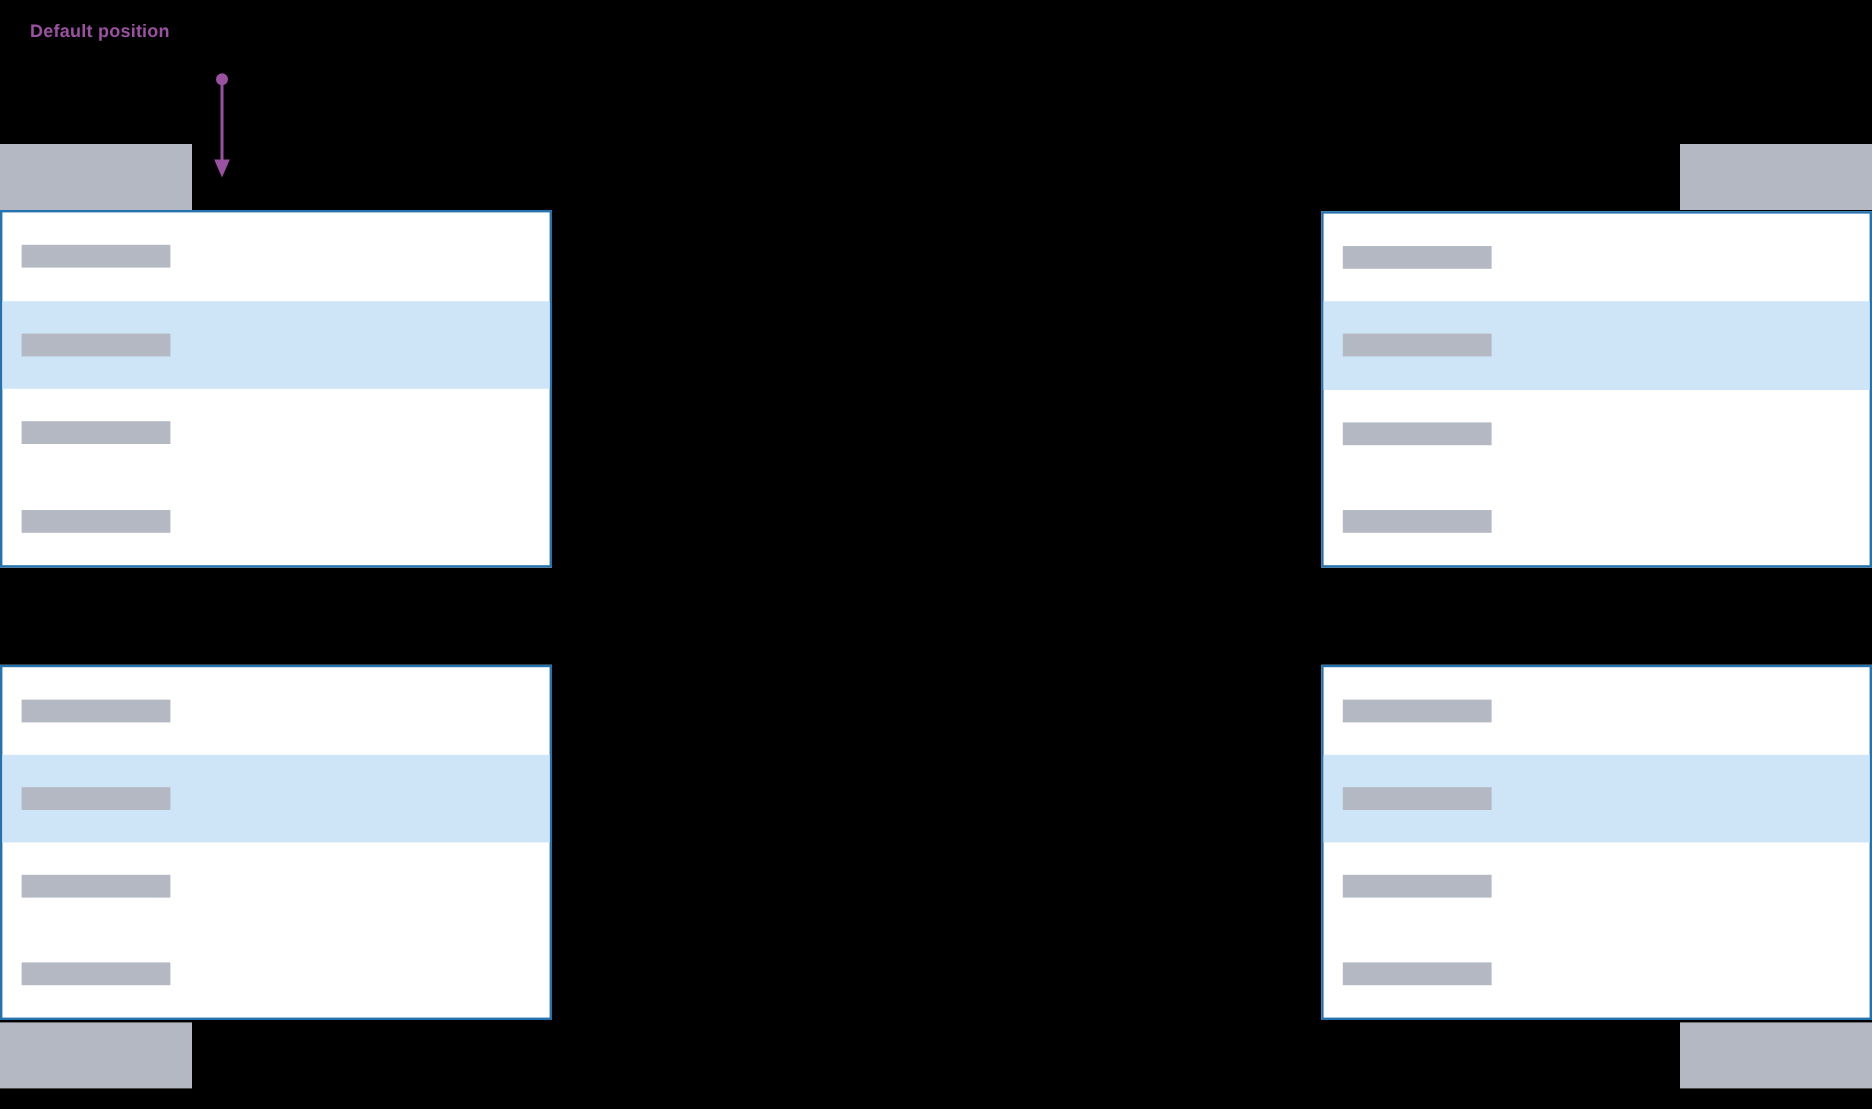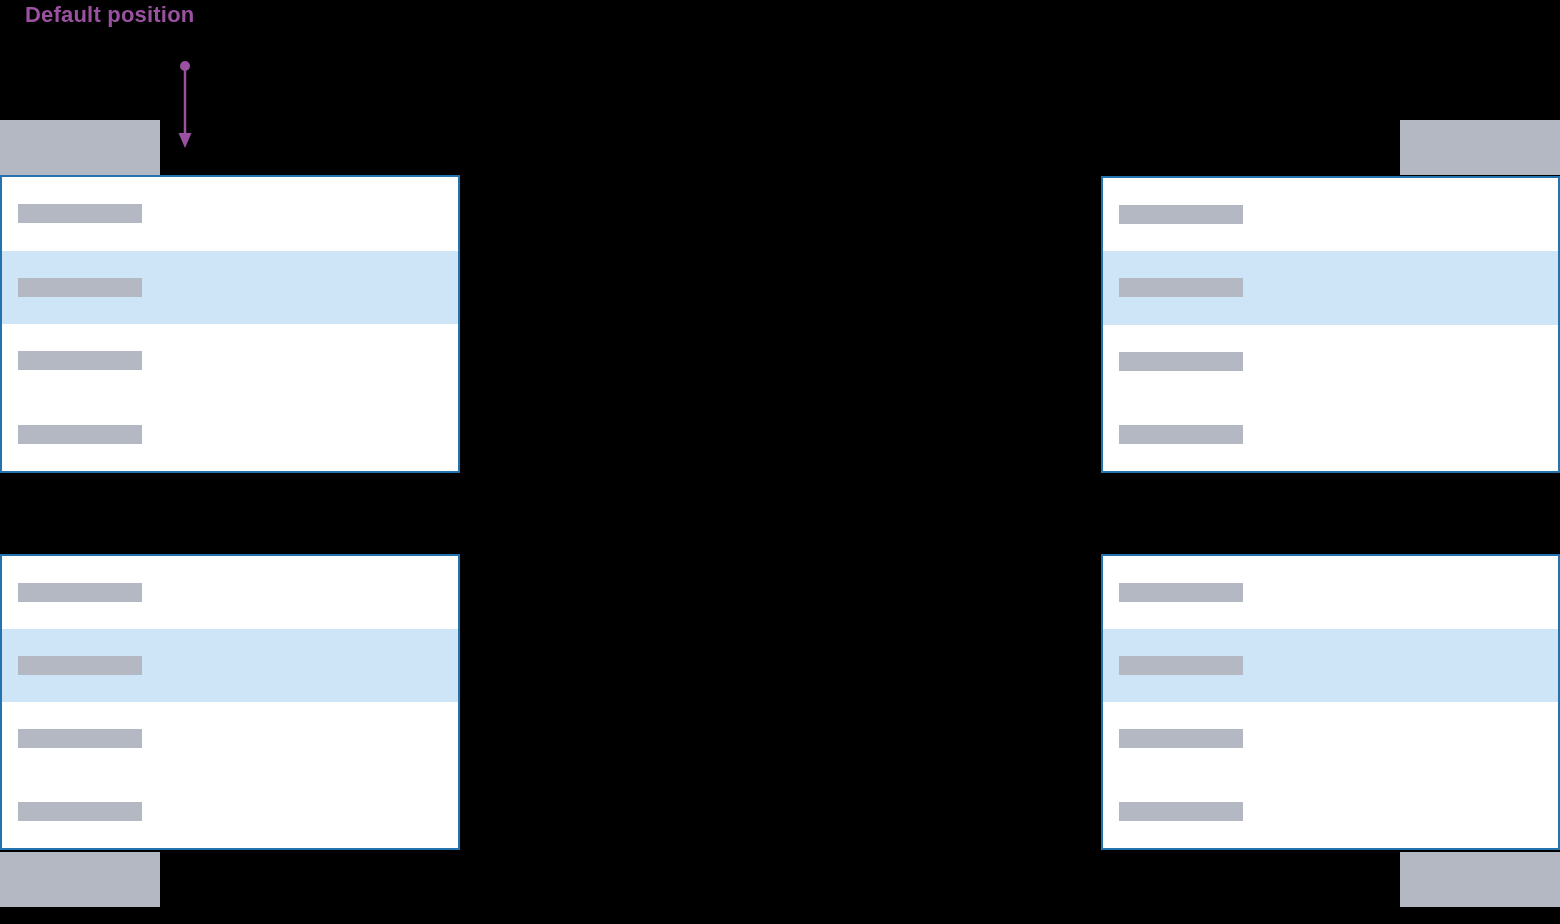--- a/index.html
+++ b/index.html
@@ -10,22 +10,22 @@
     width: 1560px;
     height: 924px;
     position: relative;
     overflow: hidden;
     background: var(--canvas-bg, #000);
     font-family: "Liberation Sans", sans-serif;
   }
   .annotation-label {
     position: absolute;
     left: 25px;
-    top: 2px;
-    font-size: 22px;
+    top: 18px;
+    font-size: 15px;
     font-weight: 600;
     letter-spacing: 0.2px;
     color: var(--accent, #9b51a1);
   }
   .annotation-arrow {
     position: absolute;
     left: 170px;
     top: 55px;
     color: var(--accent, #9b51a1);
   }

